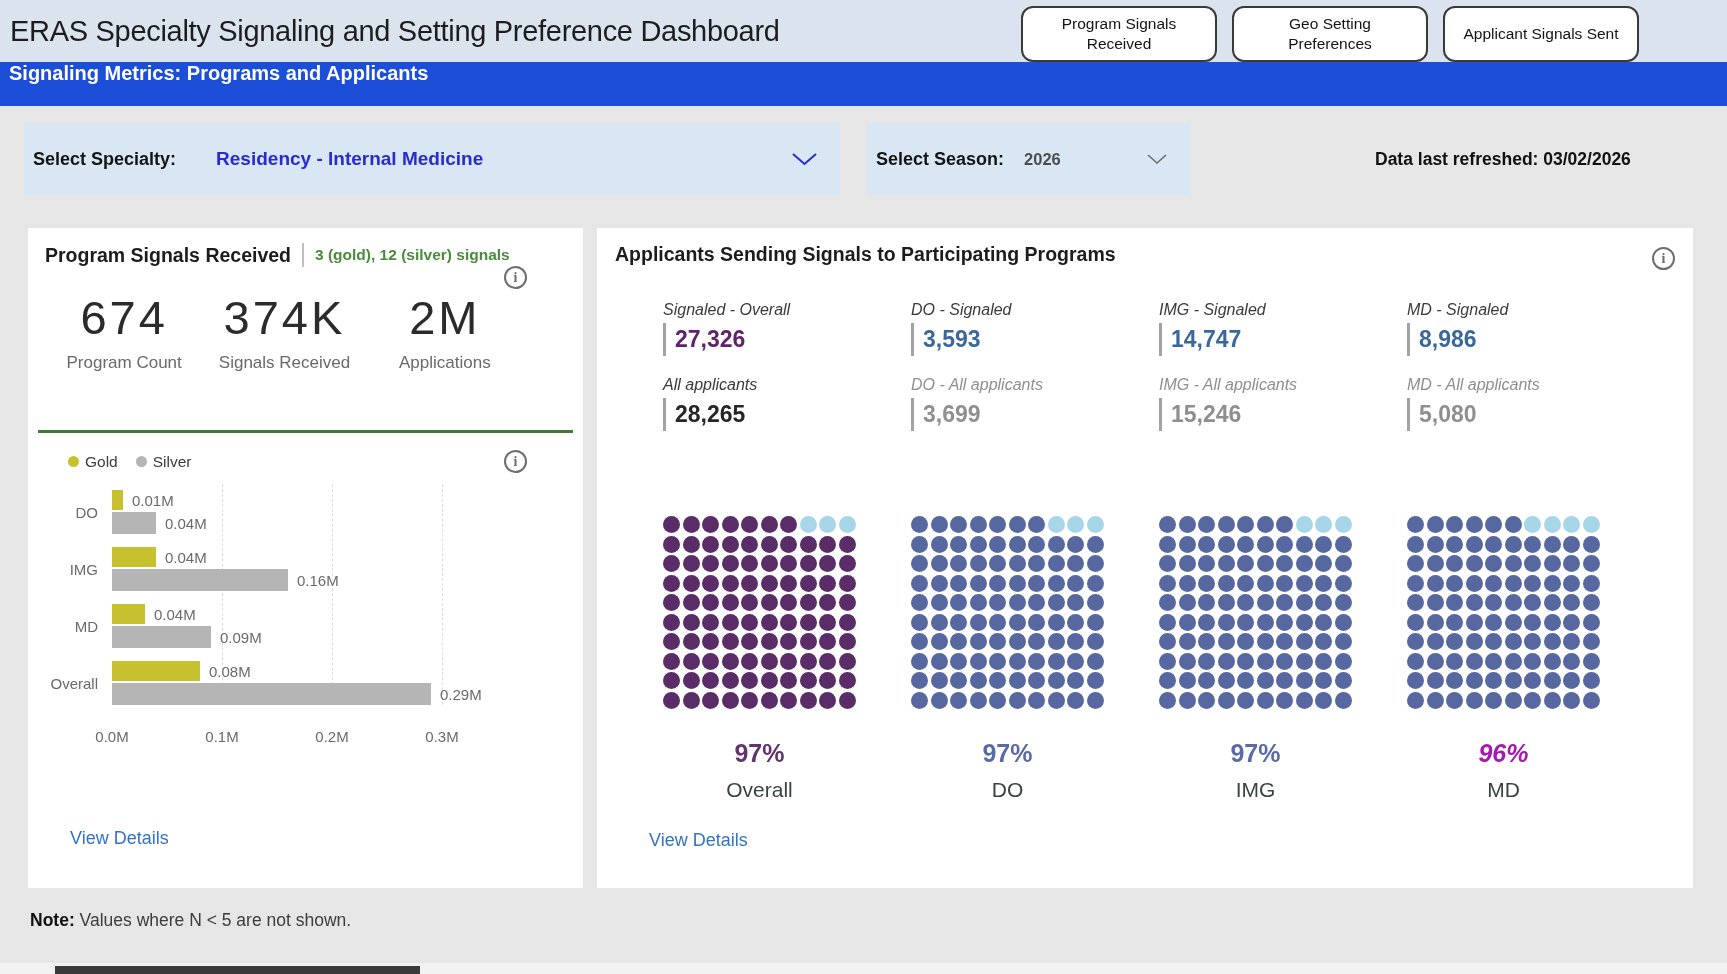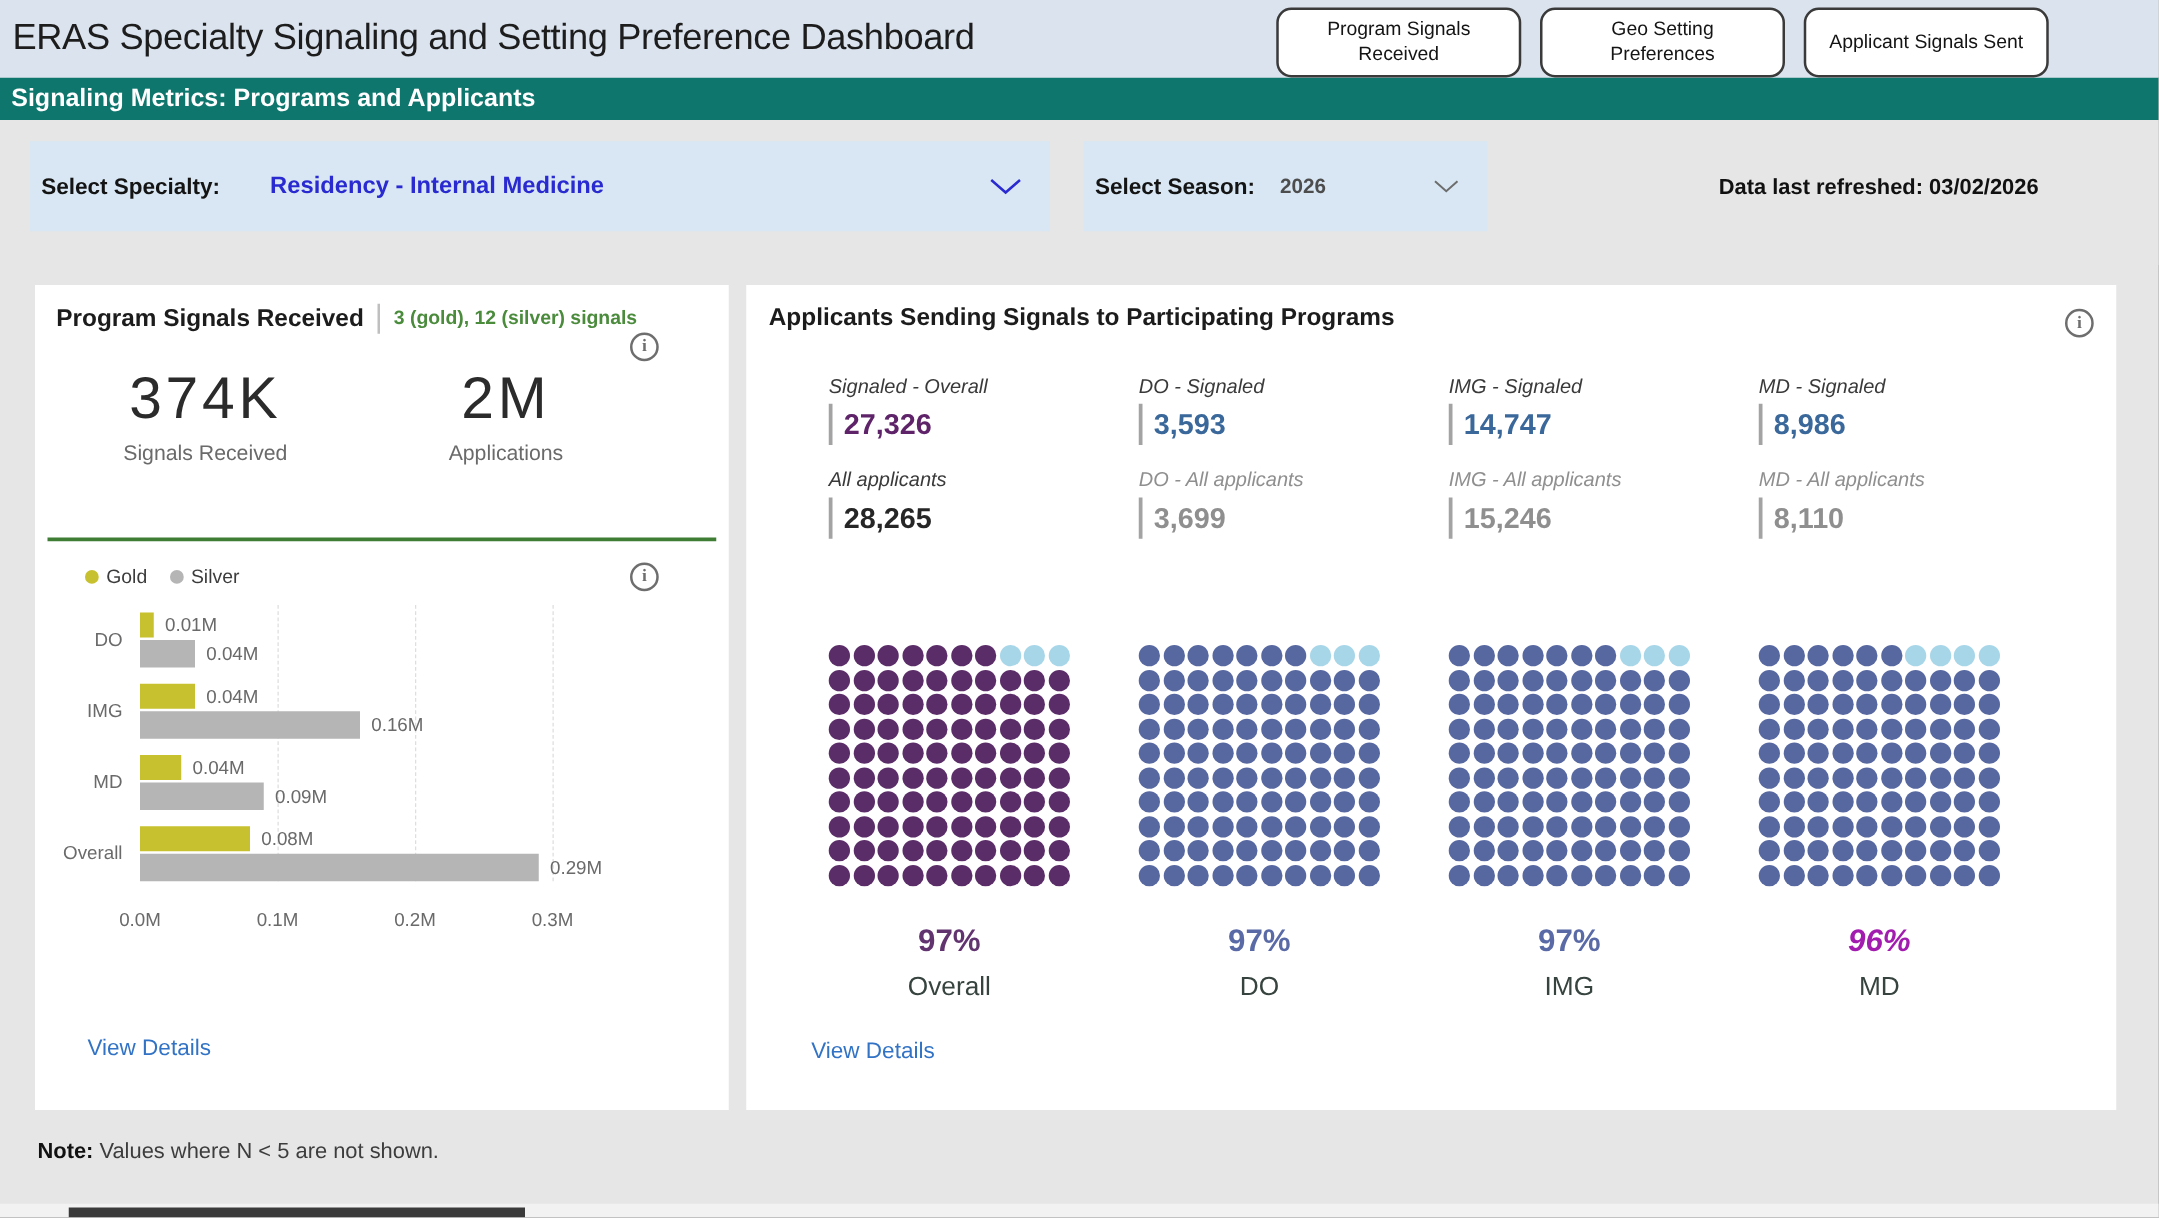--- a/index.html
+++ b/index.html
@@ -11,21 +11,21 @@
   .topbar { height:62px; background:#dbe3ee; position:relative; }
   .topbar h1 { position:absolute; left:10px; top:50%; transform:translateY(-50%);
                font-size:29px; font-weight:400; color:#1d1d1d; letter-spacing:-0.3px; white-space:nowrap; }
   .tabs { position:absolute; right:88px; bottom:0; display:flex; gap:15px; align-items:flex-end; }
   .tab { width:196px; height:56px; background:#fff; border:2px solid #3a3a3a; border-radius:12px;
          font-family:inherit; font-size:15.5px; color:#141414; display:flex; align-items:center;
          justify-content:center; text-align:center; padding:0 16px; cursor:pointer; line-height:1.3; }
   .tab.active { background:#212a4d; border-color:#212a4d; color:#fff; height:62px; border-radius:10px 10px 0 0; }
 
   
-  .banner { height:34px; background:#0f766e; color:#fff; display:flex; align-items:center;
+  .banner { height:44px; background:#1d4ed8; color:#fff; display:flex; align-items:flex-start;
             padding-left:9px; font-size:20px; font-weight:700; }
 
   
   .filterbar { height:116px; position:relative; background:#e6e6e6; }
   .filterbox { position:absolute; top:17px; height:72px; background:#d8e7f3; display:flex; align-items:center; cursor:pointer; }
   .filterbox.specialty { left:24px; width:816px; }
   .filterbox.season { left:867px; width:323px; }
   .flabel { font-size:18px; font-weight:700; color:#141414; margin-left:9px; white-space:nowrap; }
   .fvalue-blue { margin-left:40px; font-size:19px; font-weight:700; color:#2a2ad1; white-space:nowrap; }
   .fvalue-gray { margin-left:20px; font-size:16.5px; font-weight:700; color:#4d4d4d; }
@@ -144,20 +144,24 @@
   </div>
 
   <section class="card left">
     <div class="lc-header">
       <span class="lc-title">Program Signals Received</span>
       <span class="lc-sep"></span>
       <span class="lc-sub">3 (gold), 12 (silver) signals</span>
     </div>
     <span class="info-icon ii1">i</span>
     <div class="kpis" id="kpis">
+        <div class="kpi">
+          <div class="kpi-value">674</div>
+          <div class="kpi-label">Program Count</div>
+        </div>
         <div class="kpi">
           <div class="kpi-value">374K</div>
           <div class="kpi-label">Signals Received</div>
         </div>
         <div class="kpi">
           <div class="kpi-value">2M</div>
           <div class="kpi-label">Applications</div>
         </div>
       </div>
     <div class="lc-divider"></div>
@@ -582,21 +586,21 @@
           <div class="pct" style="color: rgb(90, 106, 166);">97%</div>
           <div class="gname">IMG</div>
         </div>
         <div class="wcol">
           <div class="stat">
             <div class="stat-label">MD - Signaled</div>
             <div class="stat-value" style="color: rgb(58, 104, 155);">8,986</div>
           </div>
           <div class="stat stat2 muted">
             <div class="stat-label">MD - All applicants</div>
-            <div class="stat-value" style="color: rgb(143, 143, 143);">8,110</div>
+            <div class="stat-value" style="color: rgb(143, 143, 143);">5,080</div>
           </div>
           <div class="waffle">
             <span class="dot" style="background: rgb(87, 103, 160);"></span>
             <span class="dot" style="background: rgb(87, 103, 160);"></span>
             <span class="dot" style="background: rgb(87, 103, 160);"></span>
             <span class="dot" style="background: rgb(87, 103, 160);"></span>
             <span class="dot" style="background: rgb(87, 103, 160);"></span>
             <span class="dot" style="background: rgb(87, 103, 160);"></span>
             <span class="dot" style="background: rgb(167, 214, 233);"></span>
             <span class="dot" style="background: rgb(167, 214, 233);"></span>

